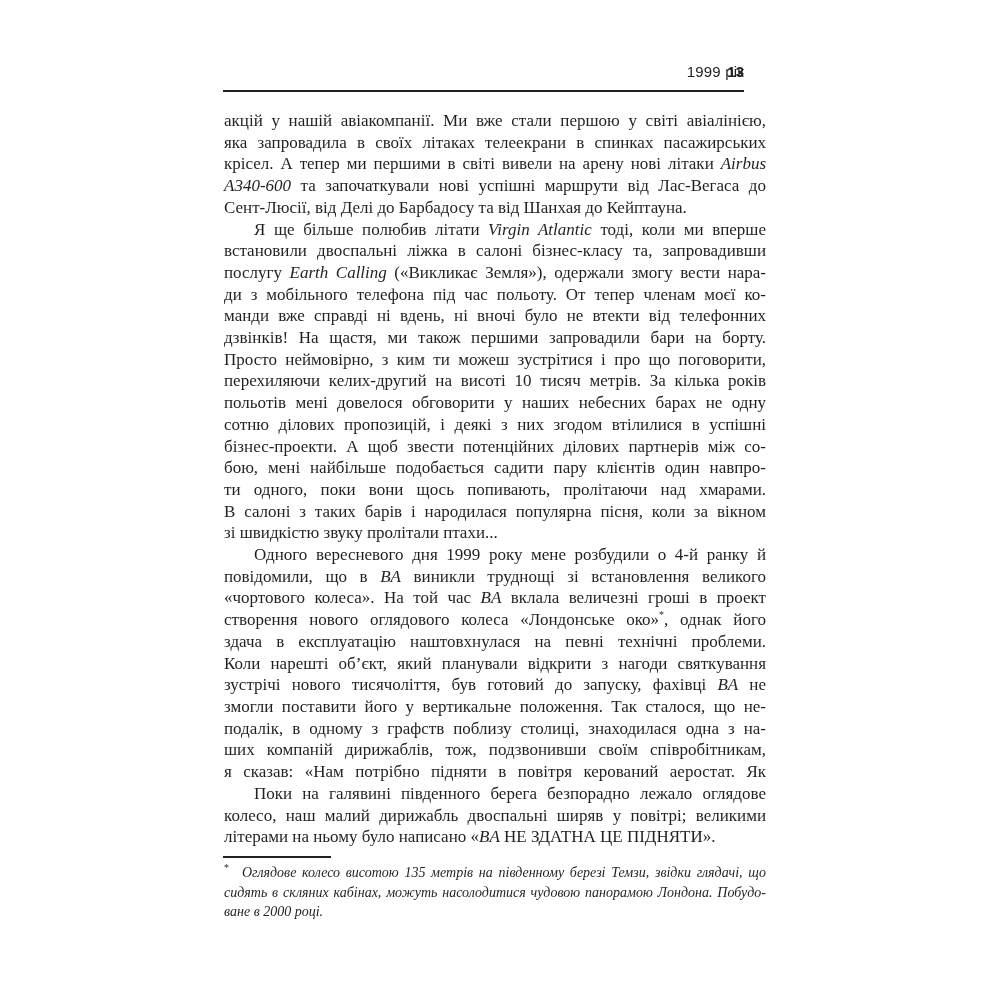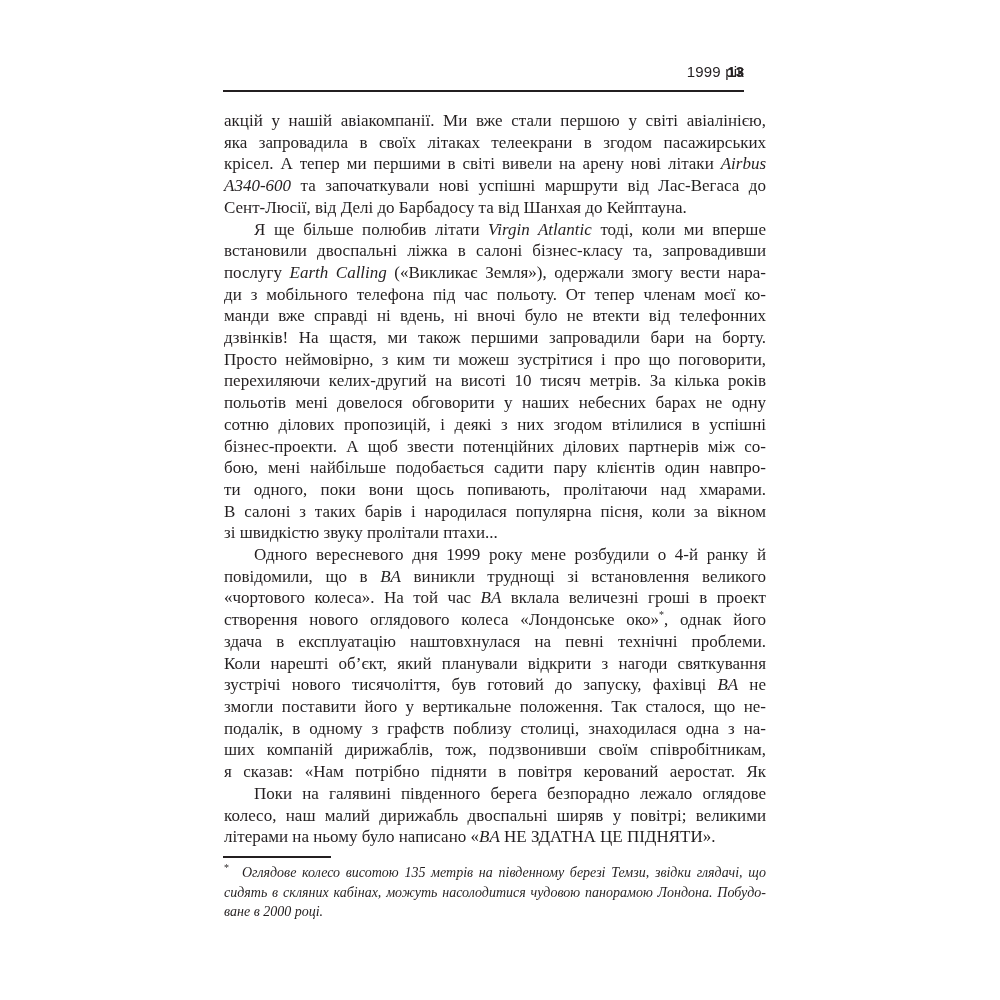--- a/index.html
+++ b/index.html
@@ -114,21 +114,21 @@
 
   <div class="header">
     <div class="running-title">1999 рік</div>
     <div class="page-number">13</div>
   </div>
 
   <div class="header-rule"></div>
 
   <div class="body-text">
       <div class="line"><span>акцій у нашій авіакомпанії. Ми вже стали першою у світі авіалінією,</span></div>
-      <div class="line"><span>яка запровадила в своїх літаках телеекрани в згодом пасажирських</span></div>
+      <div class="line"><span>яка запровадила в своїх літаках телеекрани в спинках пасажирських</span></div>
       <div class="line"><span>крісел. А тепер ми першими в світі вивели на арену нові літаки </span><i>Airbus</i></div>
       <div class="line"><i>A340-600</i><span> та започаткували нові успішні маршрути від Лас-Вегаса до</span></div>
       <div class="line lastline"><span>Сент-Люсії, від Делі до Барбадосу та від Шанхая до Кейптауна.</span></div>
       <div class="line indent"><span>Я ще більше полюбив літати </span><i>Virgin Atlantic</i><span> тоді, коли ми вперше</span></div>
       <div class="line"><span>встановили двоспальні ліжка в салоні бізнес-класу та, запровадивши</span></div>
       <div class="line"><span>послугу </span><i>Earth Calling</i><span> («Викликає Земля»), одержали змогу вести нара-</span></div>
       <div class="line"><span>ди з мобільного телефона під час польоту. От тепер членам моєї ко-</span></div>
       <div class="line"><span>манди вже справді ні вдень, ні вночі було не втекти від телефонних</span></div>
       <div class="line"><span>дзвінків! На щастя, ми також першими запровадили бари на борту.</span></div>
       <div class="line"><span>Просто неймовірно, з ким ти можеш зустрітися і про що поговорити,</span></div>

